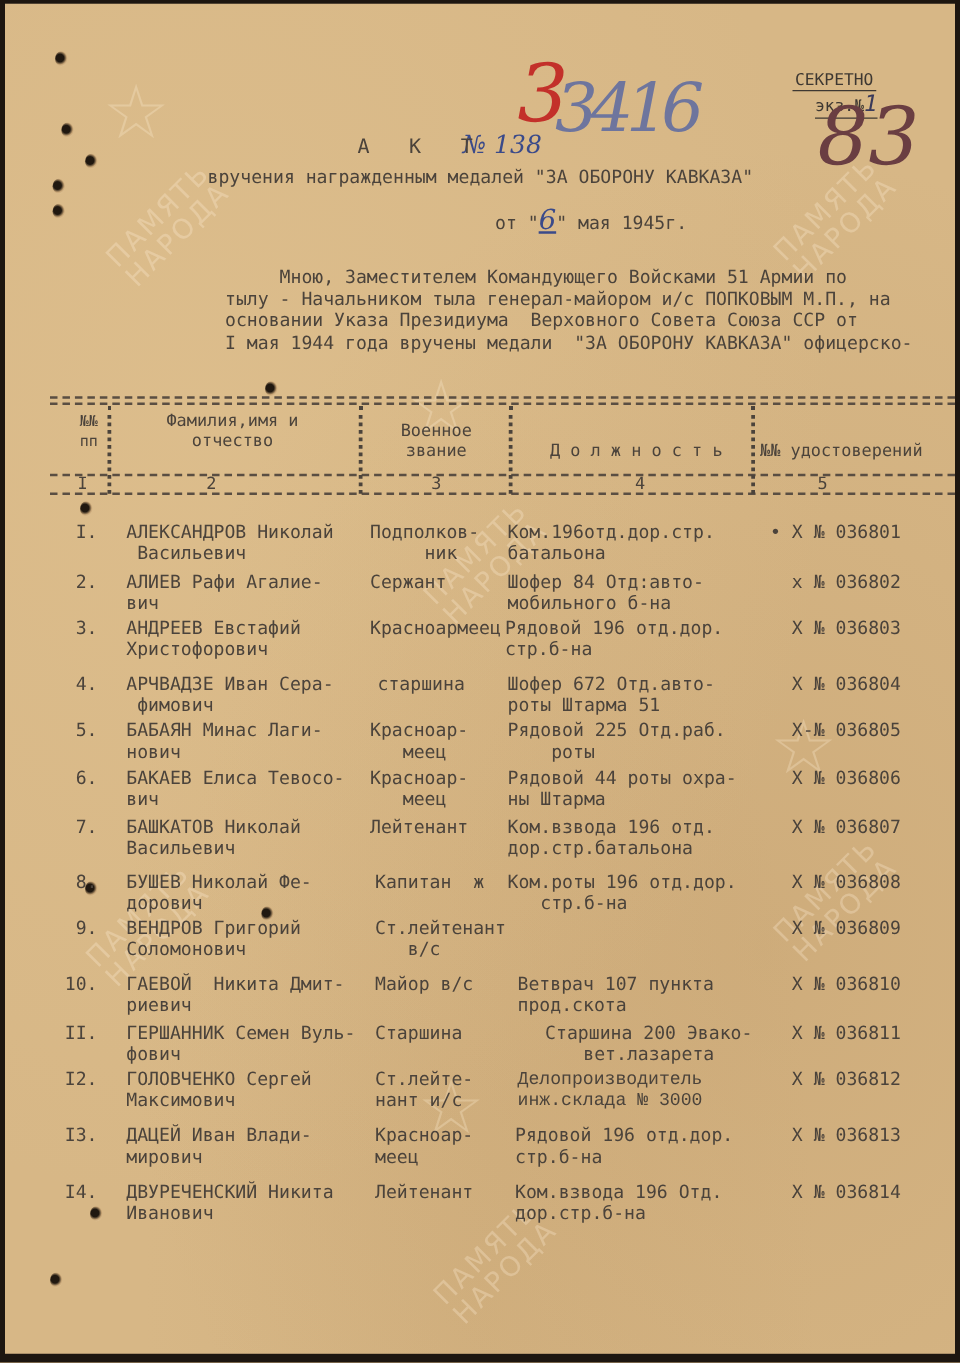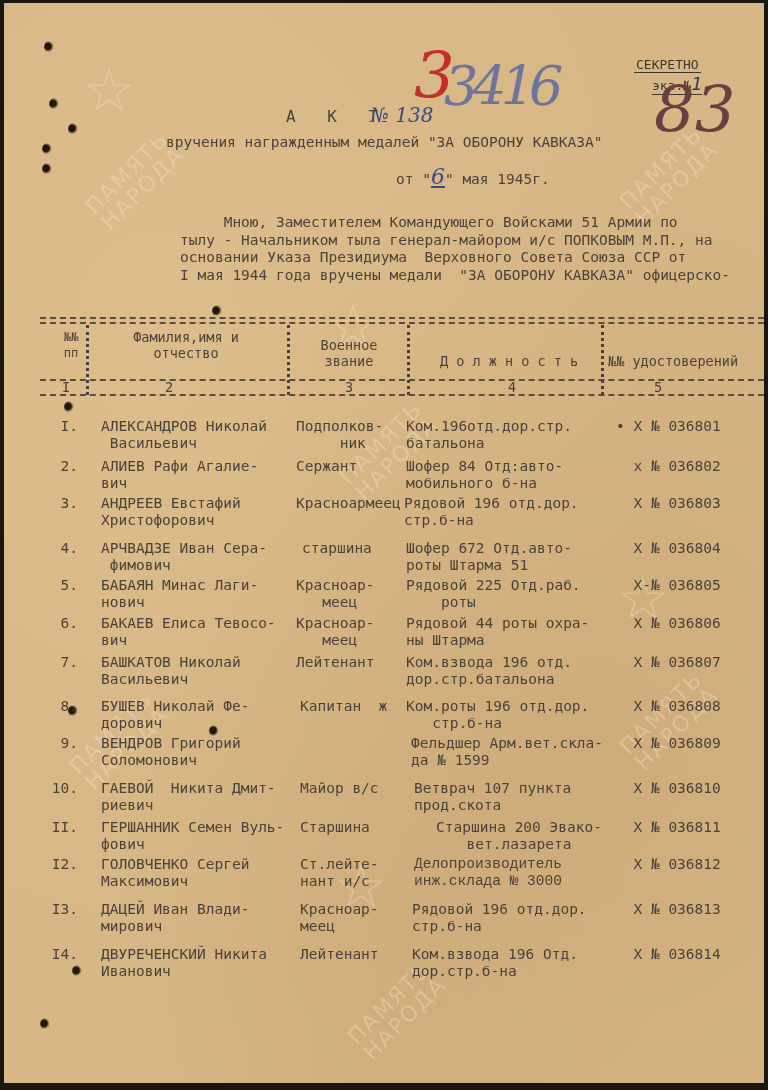--- a/index.html
+++ b/index.html
@@ -214,22 +214,22 @@
 дорович</div>
       <div class="c c-rank" style="left:296px;">Капитан  ж</div>
       <div class="c c-pos">Ком.роты 196 отд.дор.
    стр.б-на</div>
       <div class="c c-cert" style="left:612px;">  Х № 036808</div>
     </div>
     <div class="row" style="top:732px;">
       <div class="c c-no">9.</div>
       <div class="c c-name">ВЕНДРОВ Григорий
 Соломонович</div>
-      <div class="c c-pos" style="left:407px;">Фельдшер Арм.вет.скла-
-да № 1599</div>
+      <div class="c c-rank" style="left:296px;">Ст.лейтенант
+   в/с</div>
       <div class="c c-cert" style="left:612px;">  Х № 036809</div>
     </div>
     <div class="row" style="top:777px;">
       <div class="c c-no">10.</div>
       <div class="c c-name">ГАЕВОЙ  Никита Дмит-
 риевич</div>
       <div class="c c-rank" style="left:296px;">Майор в/с</div>
       <div class="c c-pos" style="left:410px;">Ветврач 107 пункта
 прод.скота</div>
       <div class="c c-cert" style="left:612px;">  Х № 036810</div>

